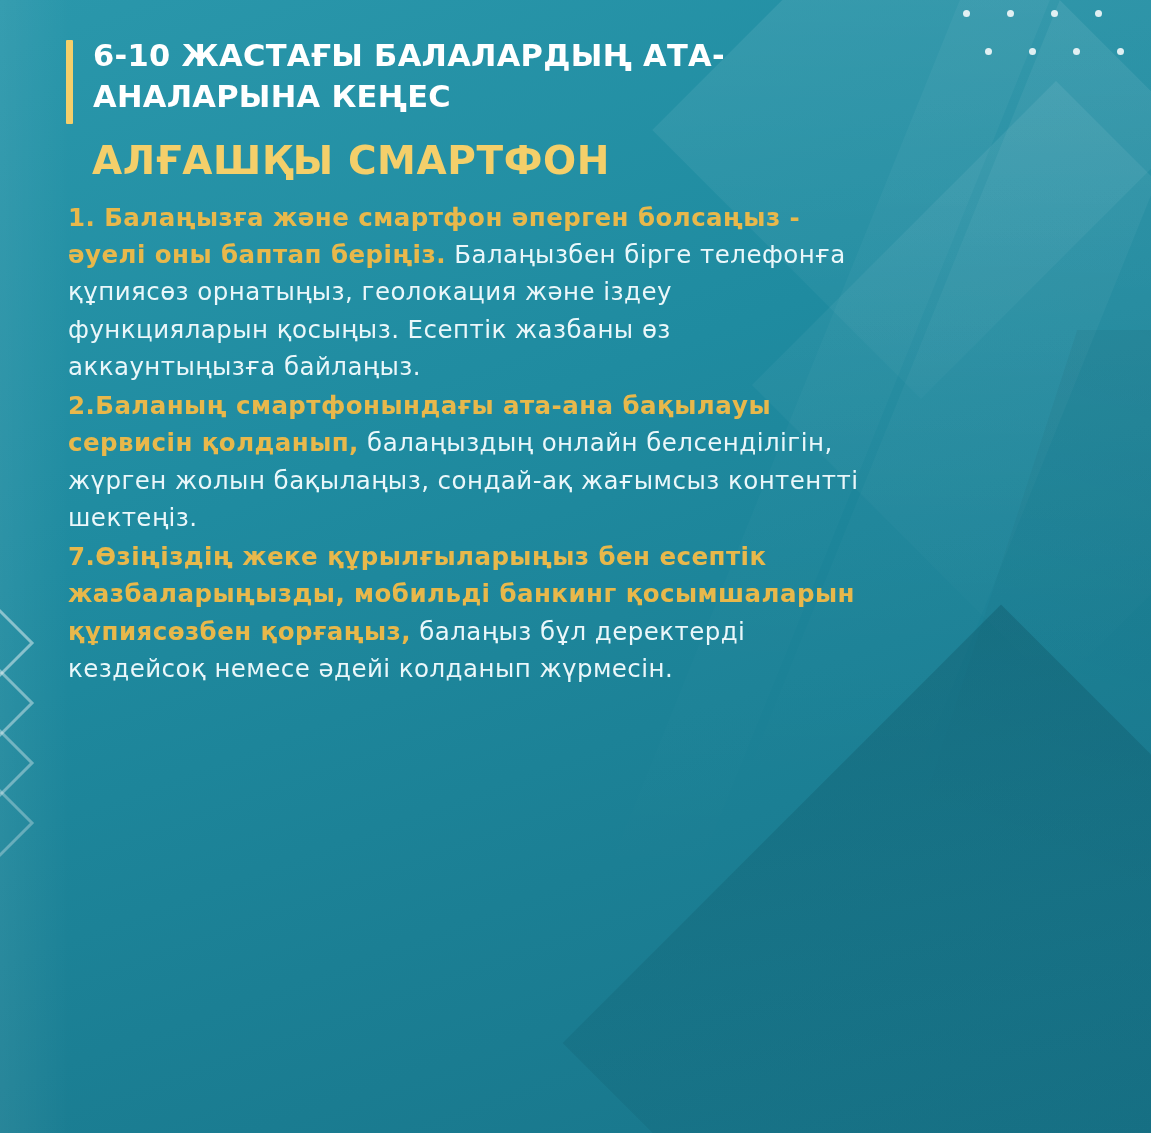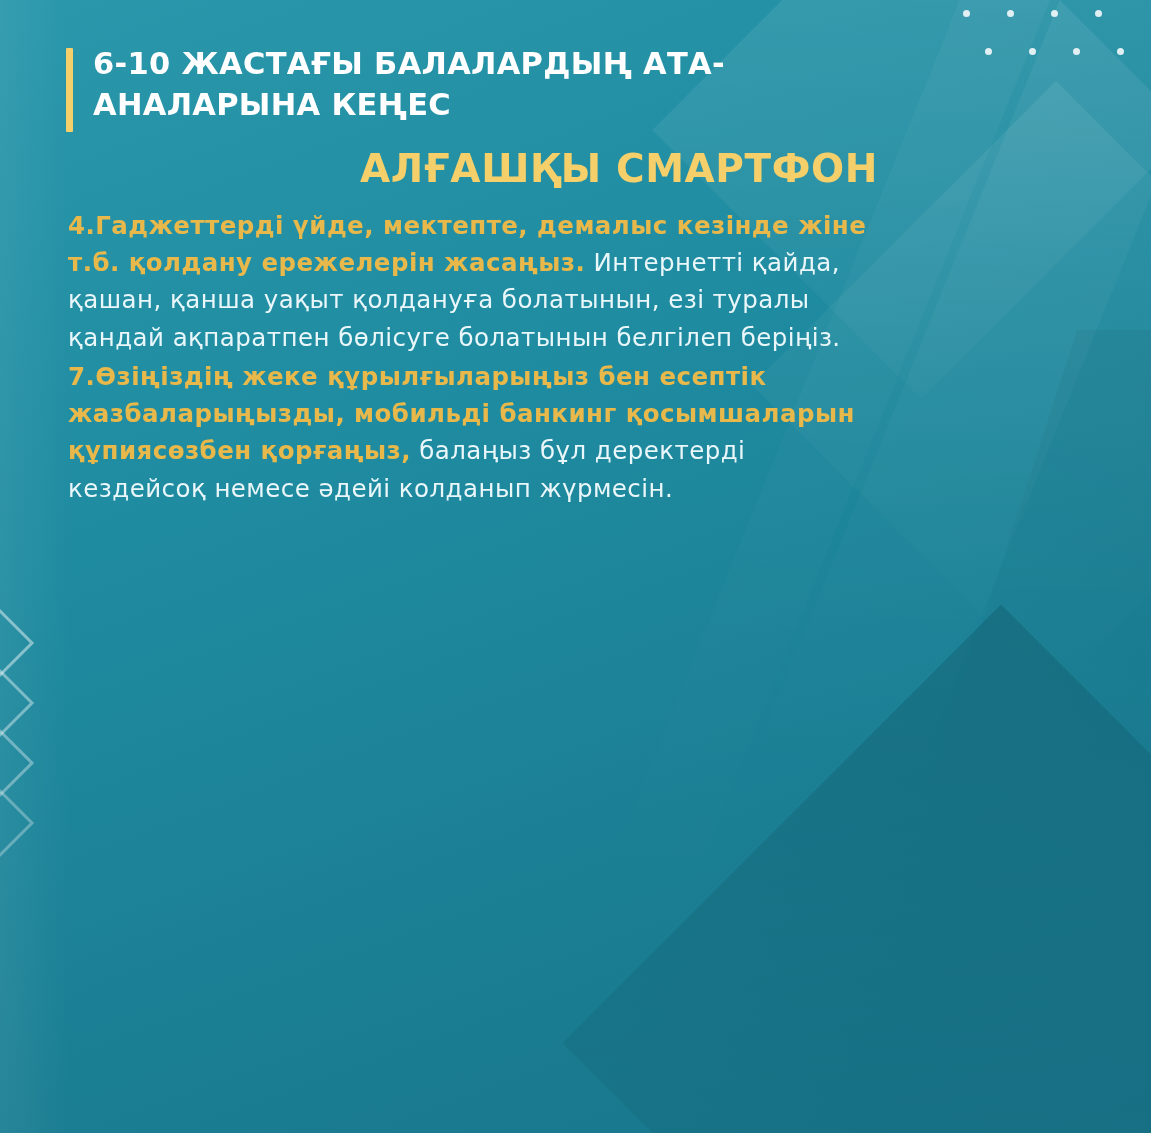--- a/index.html
+++ b/index.html
@@ -86,21 +86,21 @@
   
   .deco-outline-chevrons {
     left: -18px; bottom: 180px;
     width: 110px; height: 380px;
   }
   .deco-outline-chevrons svg { display:block; }
 
   
   .content {
     position: absolute;
-    left: 0; top: 8px;
+    left: 0; top: 0;
     width: 938px;
     padding: 36px 60px 0 66px;
     box-sizing: border-box;
   }
 
   .kicker-wrap {
     display: flex;
     align-items: flex-start;
     gap: 20px;
   }
@@ -122,21 +122,20 @@
     max-width: 1010px;
   }
 
   .headline {
     color: #f4cf6a;
     font-size: 39px;
     font-weight: bold;
     letter-spacing: 0.6px;
     margin: 14px 0 16px 26px;
     text-transform: uppercase;
-    text-align: right;
   }
 
   .tips {
     margin: 0 0 0 2px;
     padding: 0;
     list-style: none;
     max-width: 1040px;
   }
   .tip {
     color: #eaf7fa;
@@ -188,21 +187,24 @@
 
     <div class="kicker-wrap">
       <div class="kicker-bar"></div>
       <div class="kicker">6-10 ЖАСТАҒЫ БАЛАЛАРДЫҢ АТА-АНАЛАРЫНА КЕҢЕС</div>
     </div>
 
     <div class="headline">АЛҒАШҚЫ СМАРТФОН</div>
 
     <ul class="tips">
       <li class="tip">
-        <b>4.Гаджеттерді үйде, мектепте, демалыс кезінде жіне т.б. қолдану ережелерін жасаңыз.</b><span> Интернетті қайда, қашан, қанша уақыт қолдануға болатынын, езі туралы қандай ақпаратпен бөлісуге болатынын белгілеп беріңіз.</span>
+        <b>1. Балаңызға және смартфон әперген болсаңыз - әуелі оны баптап беріңіз.</b><span> Балаңызбен бірге телефонға құпиясөз орнатыңыз, геолокация және іздеу функцияларын қосыңыз. Есептік жазбаны өз аккаунтыңызға байлаңыз.</span>
+      </li>
+      <li class="tip">
+        <b>2.Баланың смартфонындағы ата-ана бақылауы сервисін қолданып,</b><span> балаңыздың онлайн белсенділігін, жүрген жолын бақылаңыз, сондай-ақ жағымсыз контентті шектеңіз.</span>
       </li>
       <li class="tip">
         <b>7.Өзіңіздің жеке құрылғыларыңыз бен есептік жазбаларыңызды, мобильді банкинг қосымшаларын құпиясөзбен қорғаңыз,</b><span> балаңыз бұл деректерді кездейсоқ немесе әдейі колданып жүрмесін.</span>
       </li>
     </ul>
 
   </div>
 </div>
 
 </body></html>

